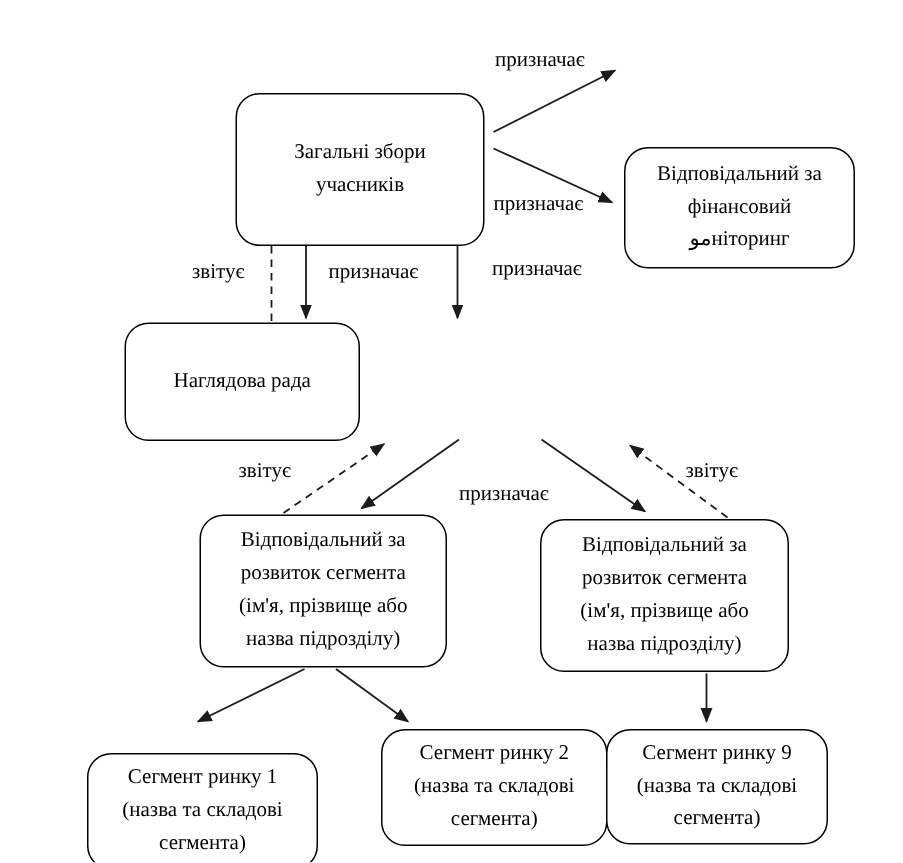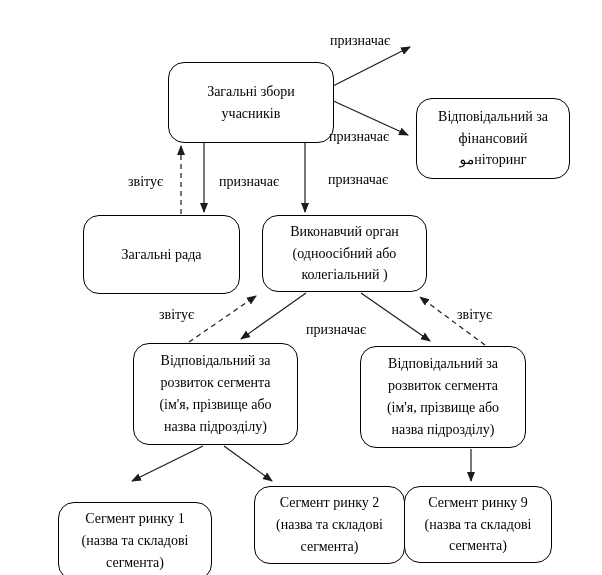--- a/index.html
+++ b/index.html
@@ -39,21 +39,21 @@
     padding: 2px 4px;
   }
   .edge-label {
     position: absolute;
     font-size: 14px;
     line-height: 1.2;
     white-space: nowrap;
     background: transparent;
   }
   
-  .n-general    { left:168px; top:62px;  width:166px; height:81px; }
+  .n-general    { left:157px; top:62px;  width:166px; height:102px; }
   .n-auditor    { left:417px; top:4px;   width:151px; height:79px; }
   .n-finmon     { left:416px; top:98px;  width:154px; height:81px; }
   .n-superv     { left:83px;  top:215px; width:157px; height:79px; }
   .n-exec       { left:262px; top:215px; width:165px; height:77px; }
   .n-mgr-left   { left:133px; top:343px; width:165px; height:102px; }
   .n-mgr-right  { left:360px; top:346px; width:166px; height:102px; }
   .n-seg1       { left:58px;  top:502px; width:154px; height:78px; }
   .n-seg2       { left:230px; top:486px; width:151px; height:78px;margin-left:24px; }
   .n-seg3       { left:404px; top:486px; width:148px; height:77px; }
   
@@ -101,24 +101,21 @@
     <line x1="224" y1="446" x2="272" y2="481" stroke="#1c1c1c" stroke-width="1.2" marker-end="url(#arrowhead)"></line>
 
     <line x1="471" y1="449" x2="471" y2="481" stroke="#1c1c1c" stroke-width="1.2" marker-end="url(#arrowhead)"></line>
   </svg>
 
   <div class="node n-general">Загальні збори
 учасників</div>
   <div class="node n-finmon">Відповідальний за
 фінансовий
 موніторинг</div>
-  <div class="node n-superv">Загальні рада</div>
-  <div class="node n-exec">Виконавчий орган
-(одноосібний або
-колегіальний )</div>
+  <div class="node n-superv">Наглядова рада</div>
   <div class="node n-mgr-left">Відповідальний за
 розвиток сегмента
 (ім'я, прізвище або
 назва підрозділу)</div>
   <div class="node n-mgr-right">Відповідальний за
 розвиток сегмента
 (ім'я, прізвище або
 назва підрозділу)</div>
   <div class="node n-seg1">Сегмент ринку 1
 (назва та складові

